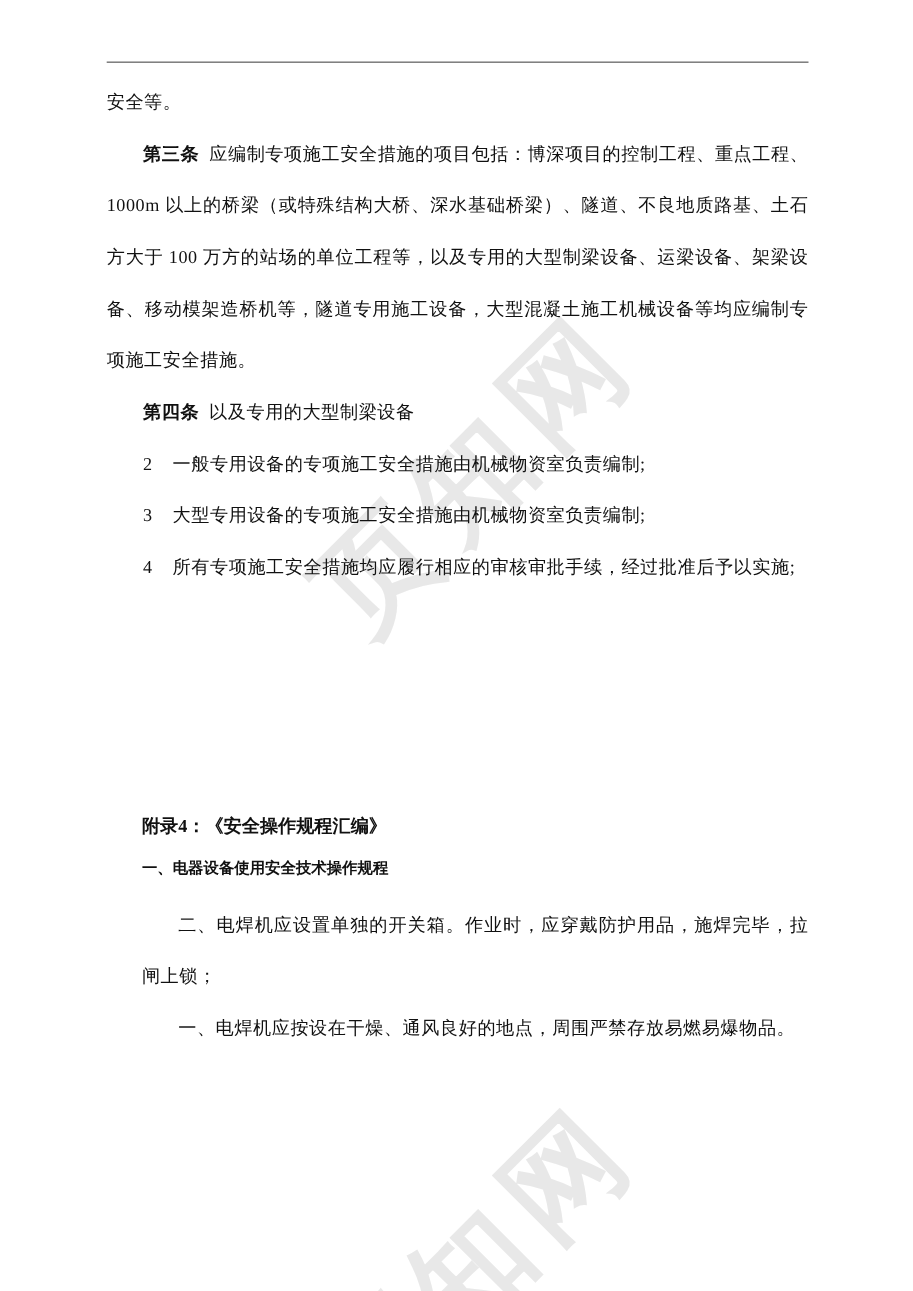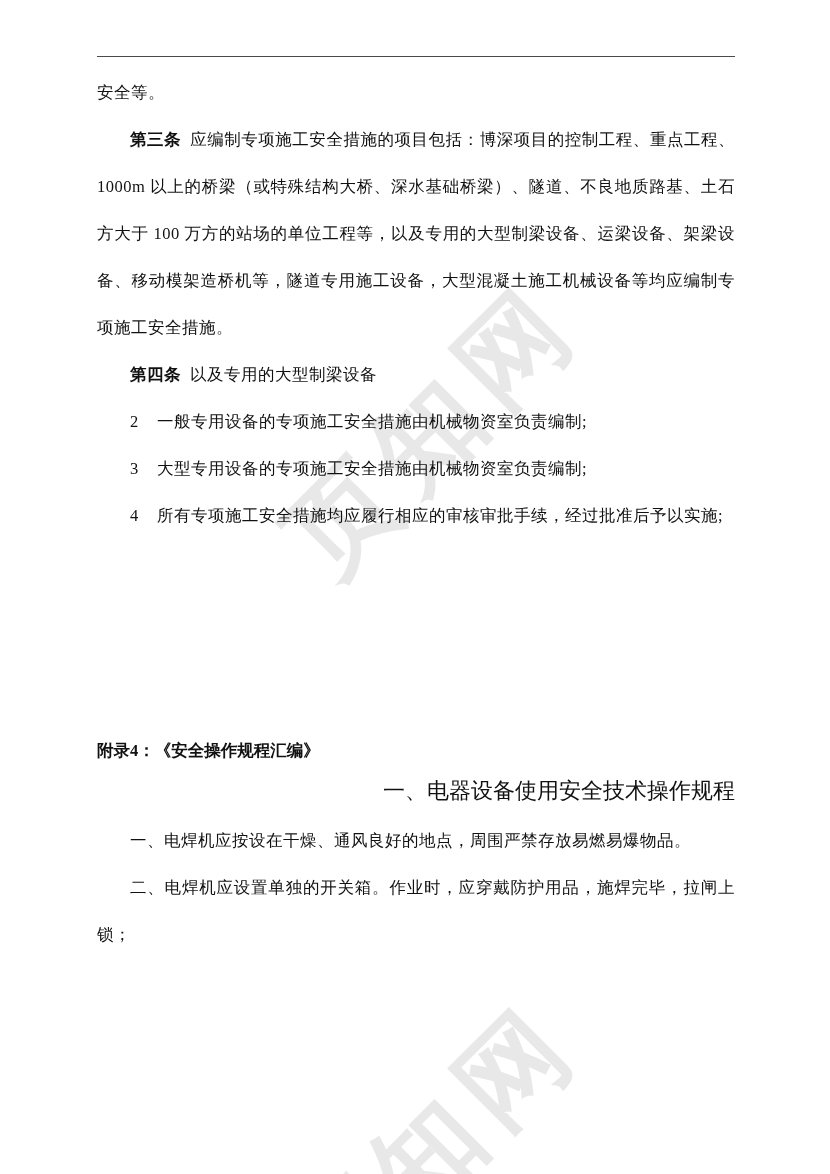--- a/index.html
+++ b/index.html
@@ -23,30 +23,30 @@
   }
   .line {
     font-size: 16.5px;
     line-height: 47px;
     text-align: justify;
     letter-spacing: 0.5px;
   }
   .indent { text-indent: 2em; }
   .label { font-weight: bold; margin-right: 0.55em; }
   .num { margin-right: 1.1em; }
-  .appendix { margin-top: 192px; }
+  .appendix { margin-top: 192px; margin-left: 32px; }
   .appendix-title {
     font-size: 16.5px;
     font-weight: bold;
     line-height: 40px;
   }
   .appendix-subtitle {
-    font-size: 22px;
-    font-weight: normal;
-    text-align: right;
+    font-size: 14px;
+    font-weight: bold;
+    text-align: left;
     line-height: 40px;
     margin-bottom: 6px;
   }
   .watermark {
     position: absolute;
     font-size: 105px;
     font-weight: bold;
     letter-spacing: 14px;
     color: rgba(195, 195, 195, 0.38);
     transform: rotate(-45deg);
@@ -85,17 +85,17 @@
   </p>
   <p class="line indent">
     <span class="num">4</span><span>所有专项施工安全措施均应履行相应的审核审批手续，经过批准后予以实施;</span>
   </p>
 
   <div class="appendix">
     <div class="appendix-title">附录4：《安全操作规程汇编》</div>
     <div class="appendix-subtitle">一、电器设备使用安全技术操作规程</div>
 
 
+    <p class="line indent">二、电焊机应设置单独的开关箱。作业时，应穿戴防护用品，施焊完毕，拉闸上锁；</p>
     <p class="line indent">一、电焊机应按设在干燥、通风良好的地点，周围严禁存放易燃易爆物品。</p>
-    <p class="line indent">二、电焊机应设置单独的开关箱。作业时，应穿戴防护用品，施焊完毕，拉闸上锁；</p>
   </div>
 
 </div>
 
 </body></html>

